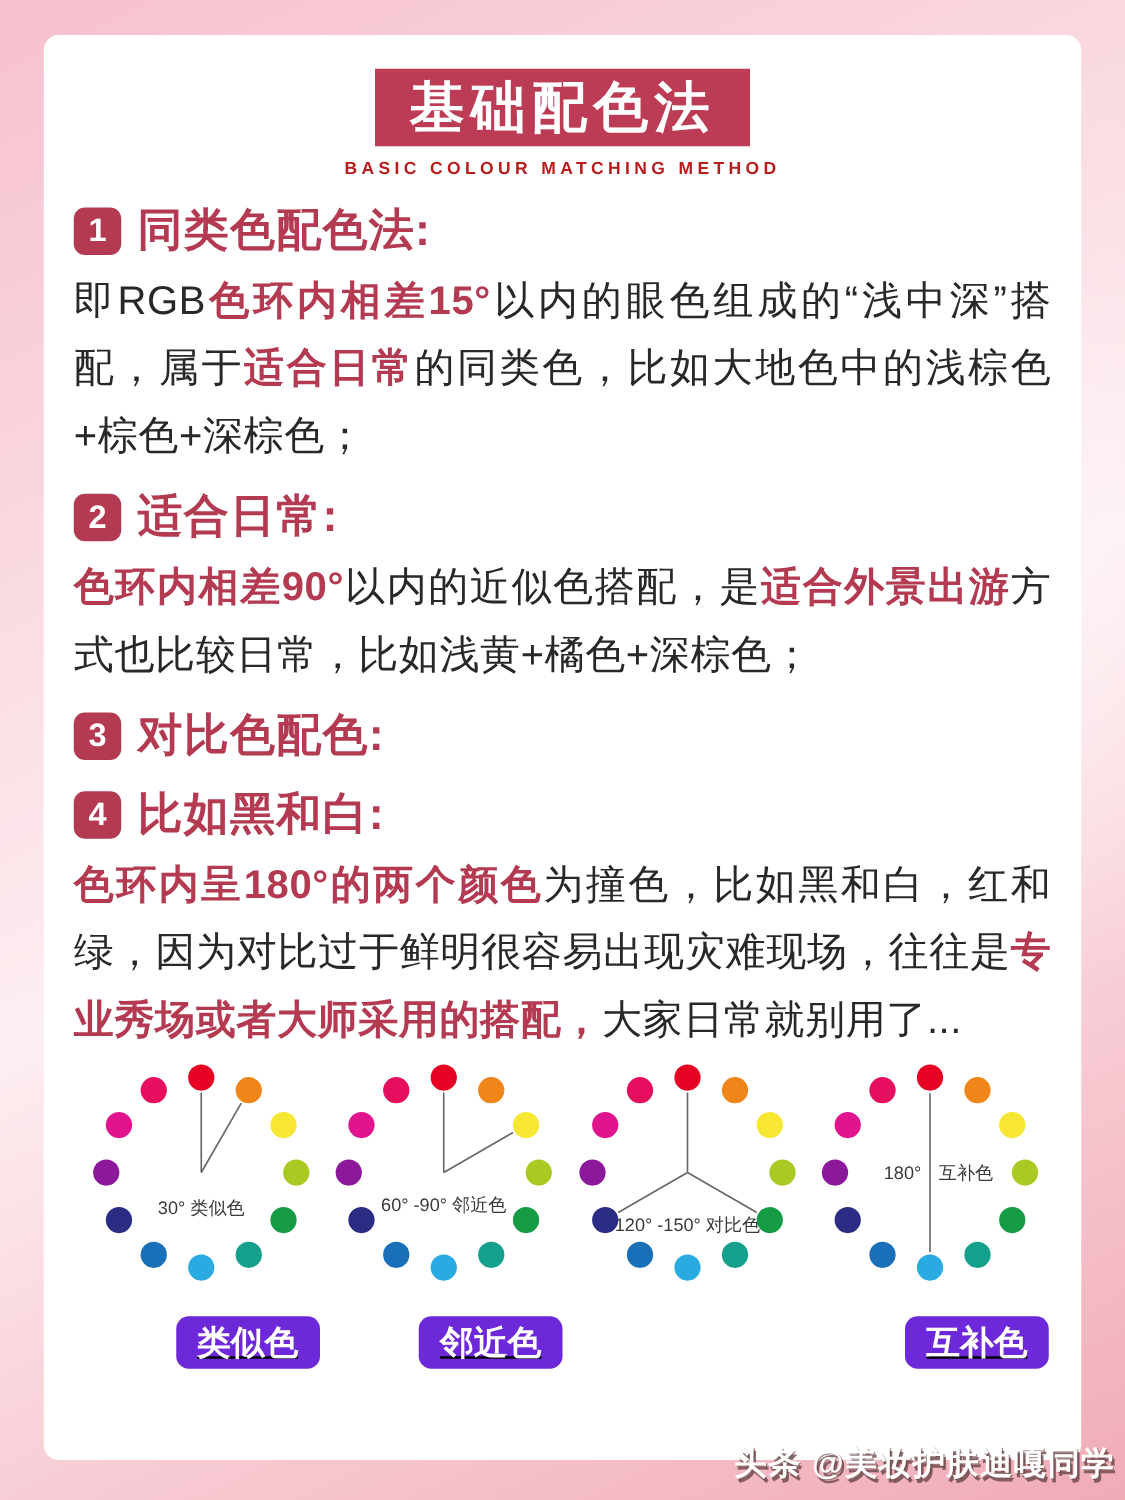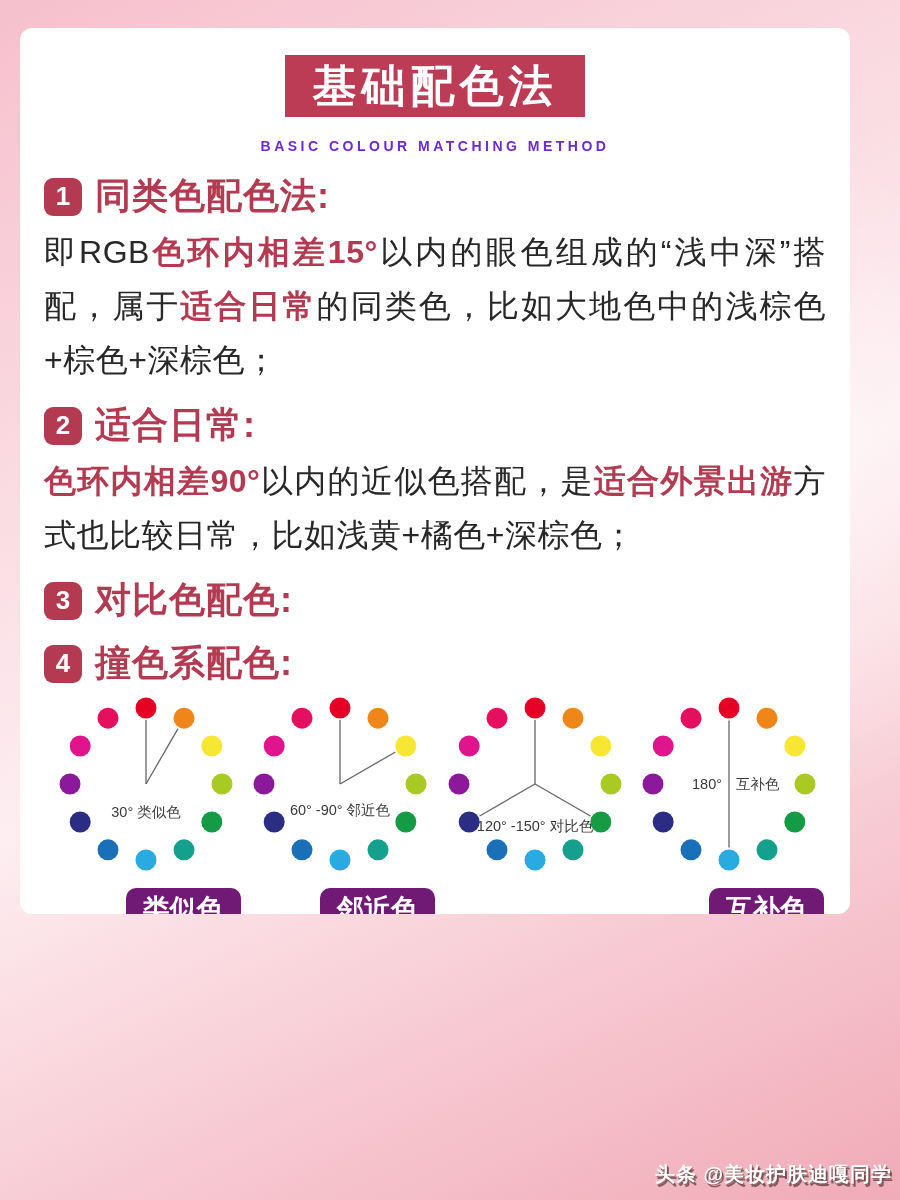--- a/index.html
+++ b/index.html
@@ -1,42 +1,42 @@
 <!DOCTYPE html>
 <html><head>
 <meta charset="utf-8">
 <style>
   html,body{margin:0;padding:0;}
   body{font-family:"Liberation Sans","DejaVu Sans",sans-serif;}
   .page{position:relative;width:900px;height:1200px;overflow:hidden;
     background:
       radial-gradient(ellipse 60% 40% at 80% 40%, rgba(255,255,255,.55), rgba(255,255,255,0) 70%),
       linear-gradient(155deg,#f6c0cd 0%,#fadbe2 30%,#fdeef1 52%,#f7c8d1 78%,#f0abb7 100%);}
-  .card{position:absolute;left:20px;top:28px;width:830px;height:886px;box-sizing:border-box;
+  .card{position:absolute;left:35px;top:28px;width:830px;height:1140px;box-sizing:border-box;
     background:#ffffff;border-radius:12px;padding:27px 24px 0;overflow:hidden;}
   .title-banner{width:300px;height:62px;margin:0 auto;background:#bc3c56;
     display:flex;align-items:center;justify-content:center;}
   .title-banner h1{margin:0;color:#ffffff;font-size:44px;font-weight:bold;letter-spacing:5px;}
-  .subtitle{margin-top:21px;text-align:center;color:#6d28d9;font-size:14px;
+  .subtitle{margin-top:9px;text-align:center;color:#b91c1c;font-size:14px;
     letter-spacing:3.5px;font-weight:bold;}
   #sections{margin-top:18px;}
   section{margin-top:14px;}
   .sec-head{display:flex;align-items:center;gap:13px;}
   .num-badge{flex:0 0 auto;width:38px;height:38px;border-radius:9px;background:#b43a52;
     color:#fff;font-size:26px;font-weight:bold;display:flex;align-items:center;justify-content:center;}
   .sec-head h2{margin:0;color:#b43a52;font-size:36px;font-weight:bold;letter-spacing:1px;}
   p.body{margin:4px 0 0;font-size:32px;line-height:54px;color:#282828;
     letter-spacing:.5px;text-align:justify;}
   .seg-red{color:#b43a52;font-weight:bold;}
   #wheels{display:flex;justify-content:space-between;margin-top:6px;padding:0 2px;}
   .wheel{margin:0;width:196px;display:flex;flex-direction:column;align-items:flex-end;text-decoration:underline;}
-  .wheel-badge{margin-top:8px;background:#701a75;color:#fff;font-size:27px;font-weight:bold;
+  .wheel-badge{margin-top:19px;background:#6d28d9;color:#fff;font-size:27px;font-weight:bold;
     padding:3px 17px;border-radius:10px;line-height:1.35;}
   .wheel text{font-family:"Liberation Sans","DejaVu Sans",sans-serif;}
-  .watermark{position:absolute;right:8px;bottom:12px;color:#ffffff;font-size:20px;font-weight:bold;
+  .watermark{position:absolute;right:8px;bottom:12px;color:#ffffff;font-size:26px;font-weight:bold;
     letter-spacing:1px;text-shadow:2px 3px 0 rgba(105,70,70,.8),1px 1px 0 rgba(105,70,70,.6);}
 </style>
 </head>
 <body>
 
 <div class="page">
   <div class="card">
     <div class="title-banner">
       <h1>基础配色法</h1>
     </div>
@@ -58,22 +58,23 @@
         </section>
         <section>
           <div class="sec-head">
             <span class="num-badge">3</span>
             <h2>对比色配色:</h2>
           </div>
         </section>
         <section>
           <div class="sec-head">
             <span class="num-badge">4</span>
-            <h2>撞色系配色:</h2>
+            <h2>比如黑和白:</h2>
           </div>
+          <p class="body"><span class="seg-red">色环内呈180°的两个颜色</span><span>为撞色，比如黑和白，红和绿，因为对比过于鲜明很容易出现灾难现场，往往是</span><span class="seg-red">专业秀场或者大师采用的搭配，</span><span>大家日常就别用了...</span></p>
         </section>
       </div>
     <div id="wheels">
         <figure class="wheel">
           <svg viewBox="0 0 190 186" width="190" height="186">
             <line x1="95" y1="90" x2="95" y2="26" stroke="#666" stroke-width="1.3"></line>
             <line x1="95" y1="90" x2="127" y2="34.57437415779592" stroke="#666" stroke-width="1.3"></line>
             <circle cx="95" cy="14" r="10.5" fill="#e60023"></circle>
             <circle cx="133" cy="24.18206931238265" r="10.5" fill="#f08619"></circle>
             <circle cx="160.81793068761732" cy="51.99999999999999" r="10.5" fill="#f7e733"></circle>

